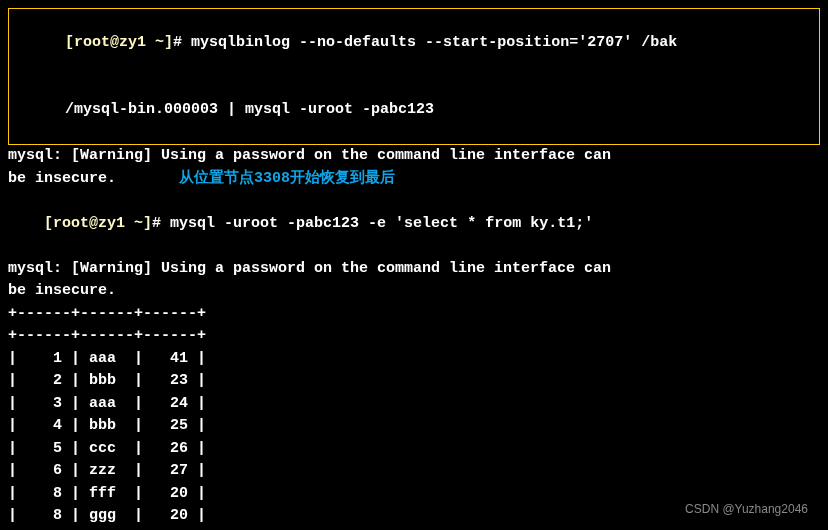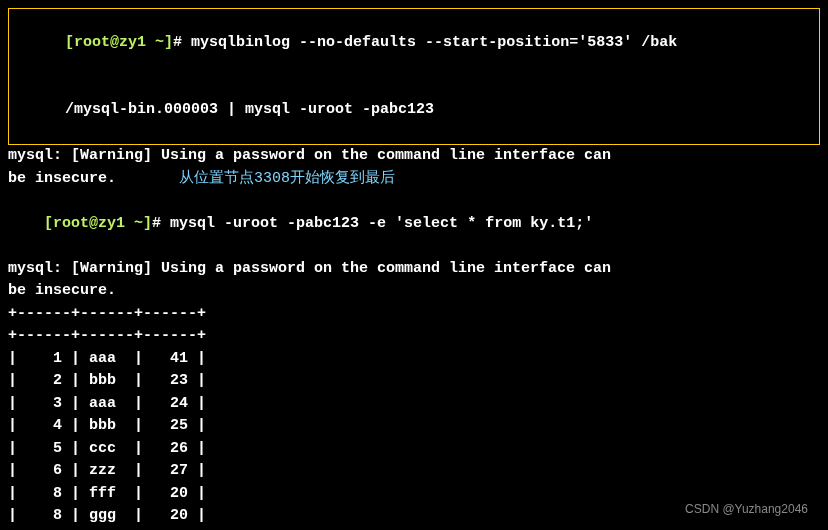--- a/index.html
+++ b/index.html
@@ -6,25 +6,25 @@
       margin: 0;
       padding: 8px;
       background: #000;
       color: #fff;
       font-family: "Courier New", monospace;
       font-size: 15px;
       line-height: 1.5;
       width: 828px;
       box-sizing: border-box;
     }
-    .prompt-user { color: #bef264; font-weight: bold; }
+    .prompt-user { color: #fef9c3; font-weight: bold; }
     .prompt-hash { color: #fff; font-weight: bold; }
     .cmd { color: #fff; font-weight: bold; }
     .white { color: #fff; font-weight: bold; margin-top: 20px; }
-    .orange-text { color: #7dd3fc; font-weight: normal; }
+    .orange-text { color: #0ea5e9; font-weight: bold; }
     .orange-box {
       border: 1px solid #ffcc00;
       margin: 0;
       padding: 0 2px;
       box-sizing: border-box;
     }
     .wrap { white-space: pre; }
     .divider { color: #fff; font-weight: bold; white-space: pre; }
     .annotation-row { display: flex; flex-direction: row; align-items: flex-start; }
     .watermark {
@@ -36,21 +36,21 @@
       font-family: sans-serif;
     }
   </style>
 </head>
 <body>
 
 <div>
 
   <div class="orange-box">
     <div class="wrap">
-      <span class="prompt-user">[root@zy1 ~]</span><span class="prompt-hash">#</span><span class="cmd"> </span><span class="cmd">mysqlbinlog --no-defaults --start-position='5833' /bak</span>
+      <span class="prompt-user">[root@zy1 ~]</span><span class="prompt-hash">#</span><span class="cmd"> </span><span class="cmd">mysqlbinlog --no-defaults --start-position='2707' /bak</span>
     </div>
     <div class="wrap">
       <span class="cmd">/mysql-bin.000003 | mysql -uroot -pabc123</span>
     </div>
   </div>
 
   <div class="annotation-row">
     <div>
       <div class="wrap"><span class="white">mysql: [Warning] Using a password on the command line interface can </span></div>
       <div class="wrap"><span class="white">be insecure.</span><span>       </span><span class="orange-text">从位置节点3308开始恢复到最后</span></div>

